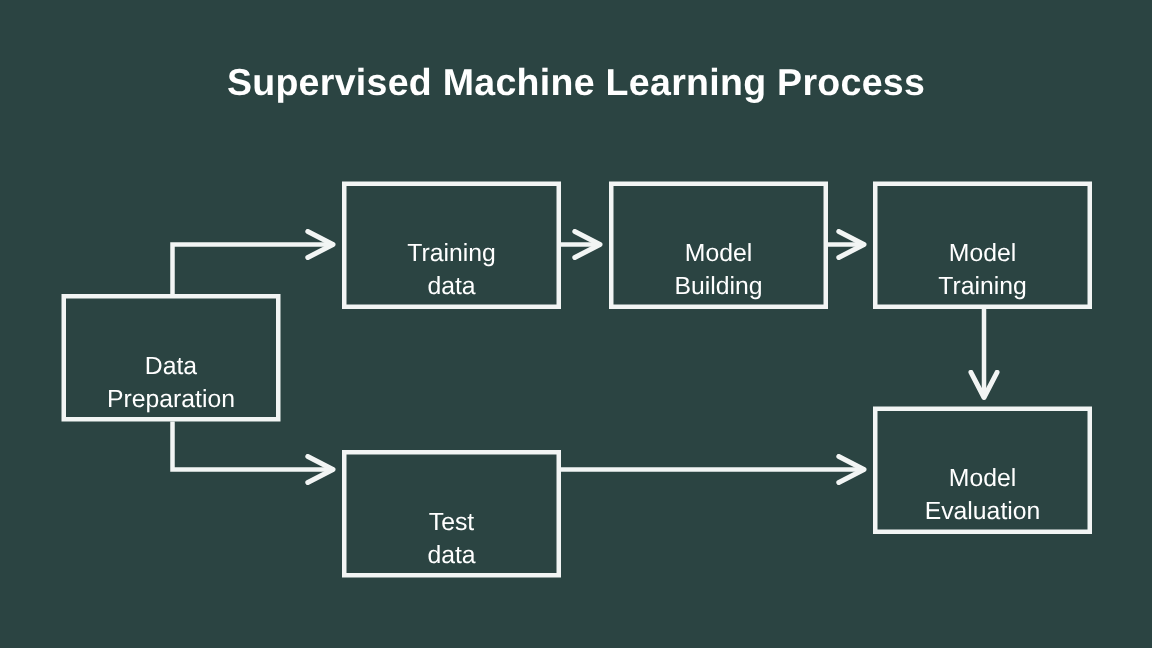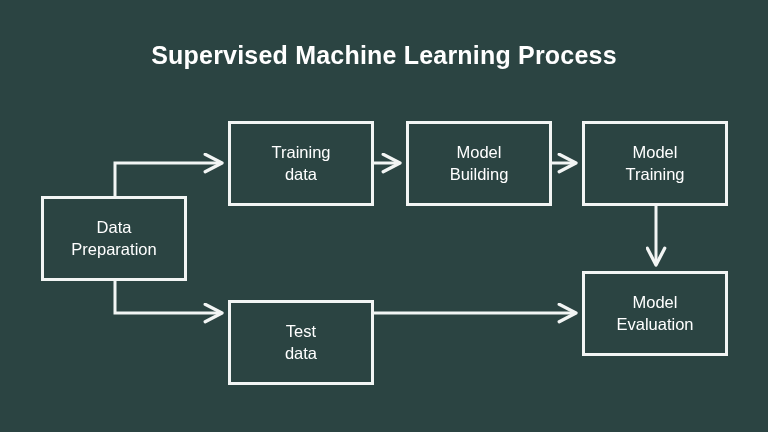--- a/index.html
+++ b/index.html
@@ -27,21 +27,21 @@
     letter-spacing: 0.2px;
   }
   .node {
     position: absolute;
     box-sizing: border-box;
     border: 3px solid #f2f5f4;
     color: #ffffff;
     font-size: 16.5px;
     line-height: 1.32;
     display: flex;
-    align-items: center;
+    align-items: flex-end;
     justify-content: center;
     text-align: center;
     white-space: pre-line;
     background: transparent;
   }
   #svg-edges {
     position: absolute;
     left: 0;
     top: 0;
     width: 768px;

